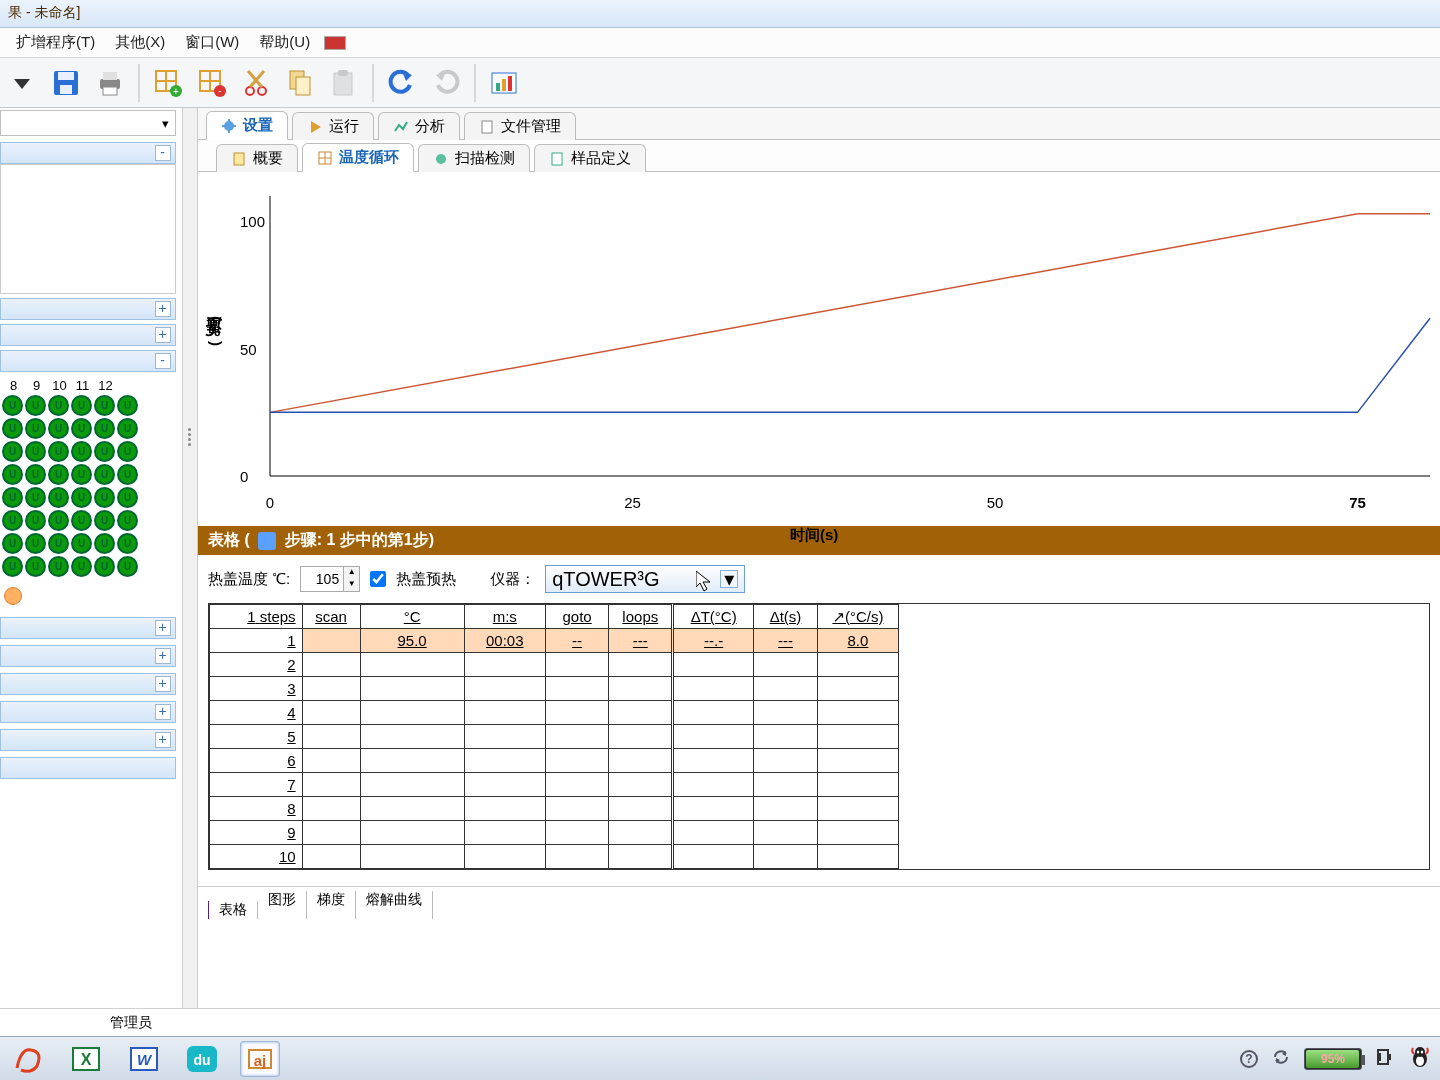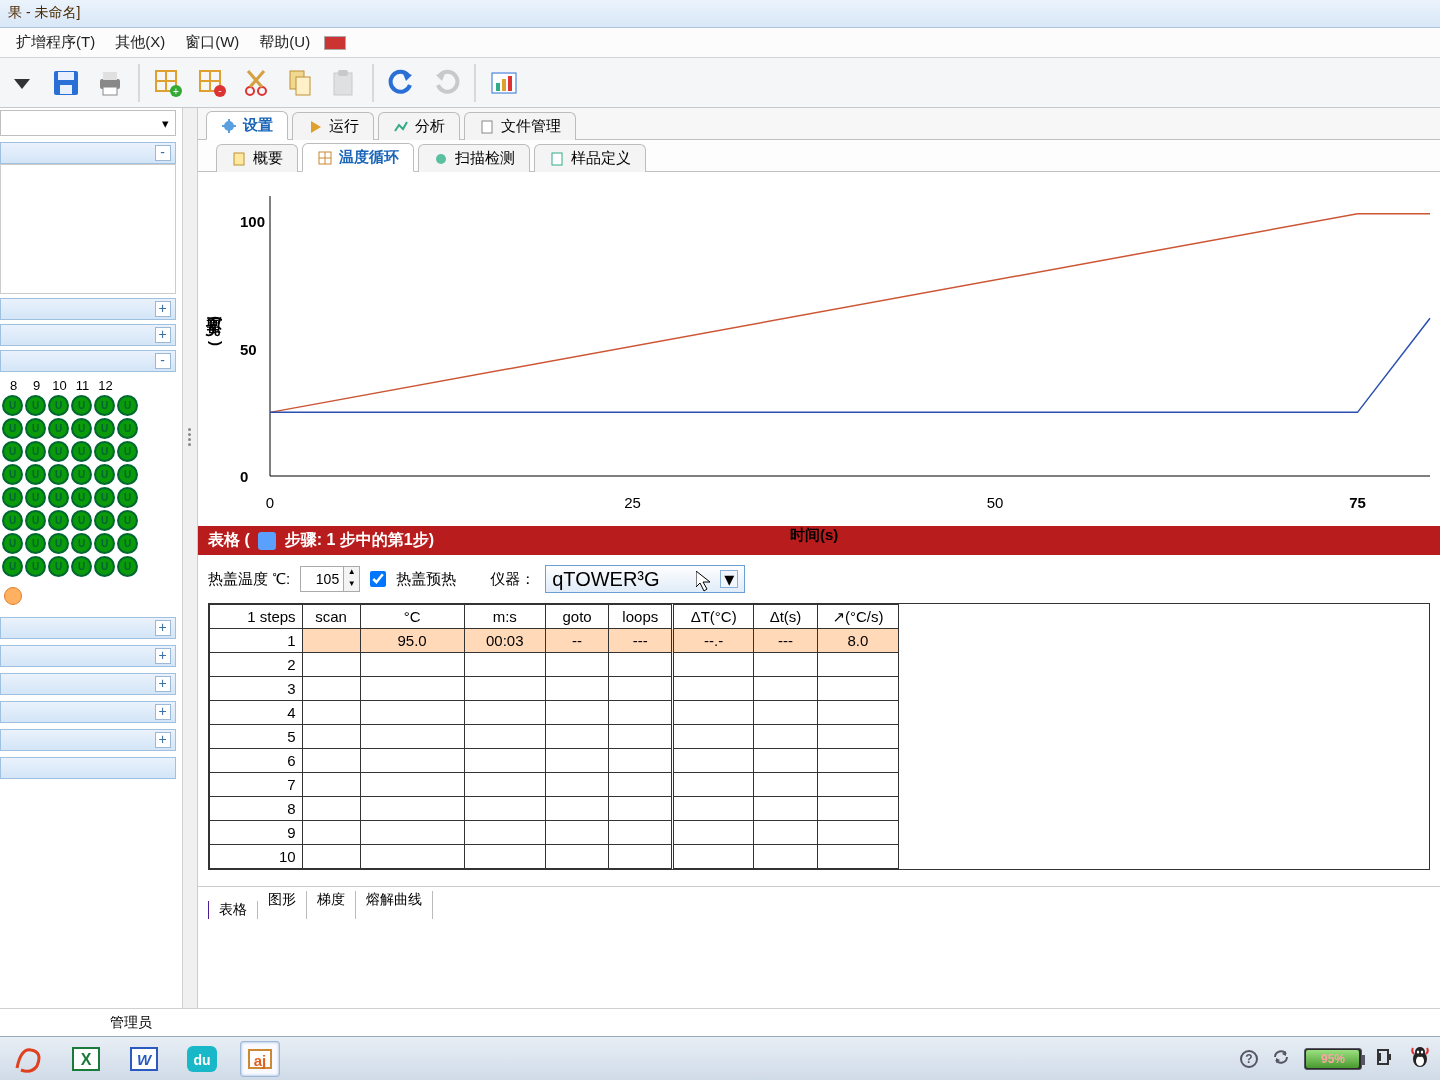--- a/index.html
+++ b/index.html
@@ -43,39 +43,39 @@
 .tab.active { background:#fff; font-weight:bold; color:#1a65b8; border-bottom:1px solid #fff;}
 .tab .ic { width:16px; height:16px;}
 .subtabs { display:flex; height:32px; align-items:flex-end; padding-left:18px; border-bottom:1px solid #c0c0c0; background:#fdfdfd;}
 .subtabs .tab { font-size:15px;}
 
 .chart-wrap { padding:14px 0 0 32px; position:relative;}
 .chart { width:1210px; height:340px; position:relative;}
 .chart svg { position:absolute; left:0; top:0;}
 .yaxis-label { position:absolute; left:-26px; top:130px; writing-mode:vertical-rl; transform:rotate(180deg); font-weight:bold; font-size:15px;}
 .xaxis-label { position:absolute; left:560px; top:340px; font-weight:bold; font-size:15px;}
-.ytick { position:absolute; left:-18px; font-size:15px; transform:translateY(-50%);font-weight:bold;}
+.ytick { position:absolute; left:-18px; font-size:15px; transform:translateY(-50%);}
 .xtick { position:absolute; top:308px; font-size:15px; transform:translateX(-50%);}
 
 
-.redbar { background:#b91c1c; color:#fff; font-weight:bold; font-size:16px; padding:4px 10px; margin:0;}
+.redbar { background:#a16207; color:#fff; font-weight:bold; font-size:16px; padding:4px 10px; margin:0;}
 .redbar .ic { display:inline-block; width:18px; height:18px; background:#5aa0ff; border-radius:3px; vertical-align:middle; margin:0 4px;}
 
 .controls { display:flex; align-items:center; gap:10px; padding:10px 10px; font-size:15px;}
 .spin { width:60px; height:26px; border:1px solid #aaa; display:flex; align-items:center;}
 .spin input { width:42px; border:none; text-align:right; padding-right:4px; font-size:14px;}
 .spin .arrows { width:16px; display:flex; flex-direction:column;}
 .spin .arrows span { height:12px; border-left:1px solid #aaa; font-size:8px; text-align:center; line-height:10px; background:#f4f4f4;}
 .chk { width:16px; height:16px;}
 .combo { width:200px; height:28px; border:1px solid #6a9fd4; background:linear-gradient(#fefefe,#e0ecf8); display:flex; align-items:center; justify-content:space-between; padding:0 6px; font-size:20px;}
 .combo .dd-ar { width:18px; height:18px; border:1px solid #8ab0d8; display:flex; align-items:center; justify-content:center; background:#f0f6fc;}
 .cursor-arrow { position:absolute; pointer-events:none;}
 
 
-.tbl-wrap { margin:0 10px 10px 10px; border:1px solid #333;}
+.tbl-wrap { margin:0 10px 10px 10px; border:1px solid #333;text-decoration:underline;}
 table.steps { border-collapse:collapse; width:690px; font-size:15px;}
 table.steps th, table.steps td { border:1px solid #333; text-align:center; height:24px; padding:0 4px;}
 table.steps th { font-weight:normal; background:#fff;}
 table.steps .aux { border-left:3px double #333;}
 table.steps td.hl { background:#ffd9b8;}
 .bottom-tabs { margin-top:6px; padding-left:10px; display:flex; font-size:14px; border-top:1px solid #ccc; padding-top:4px;}
 .bottom-tabs span { padding:0 10px; border-right:1px solid #bbb;}
 .bottom-tabs span:first-child { border-left:1px solid #4c1d95;margin-top:10px;}
 
 

